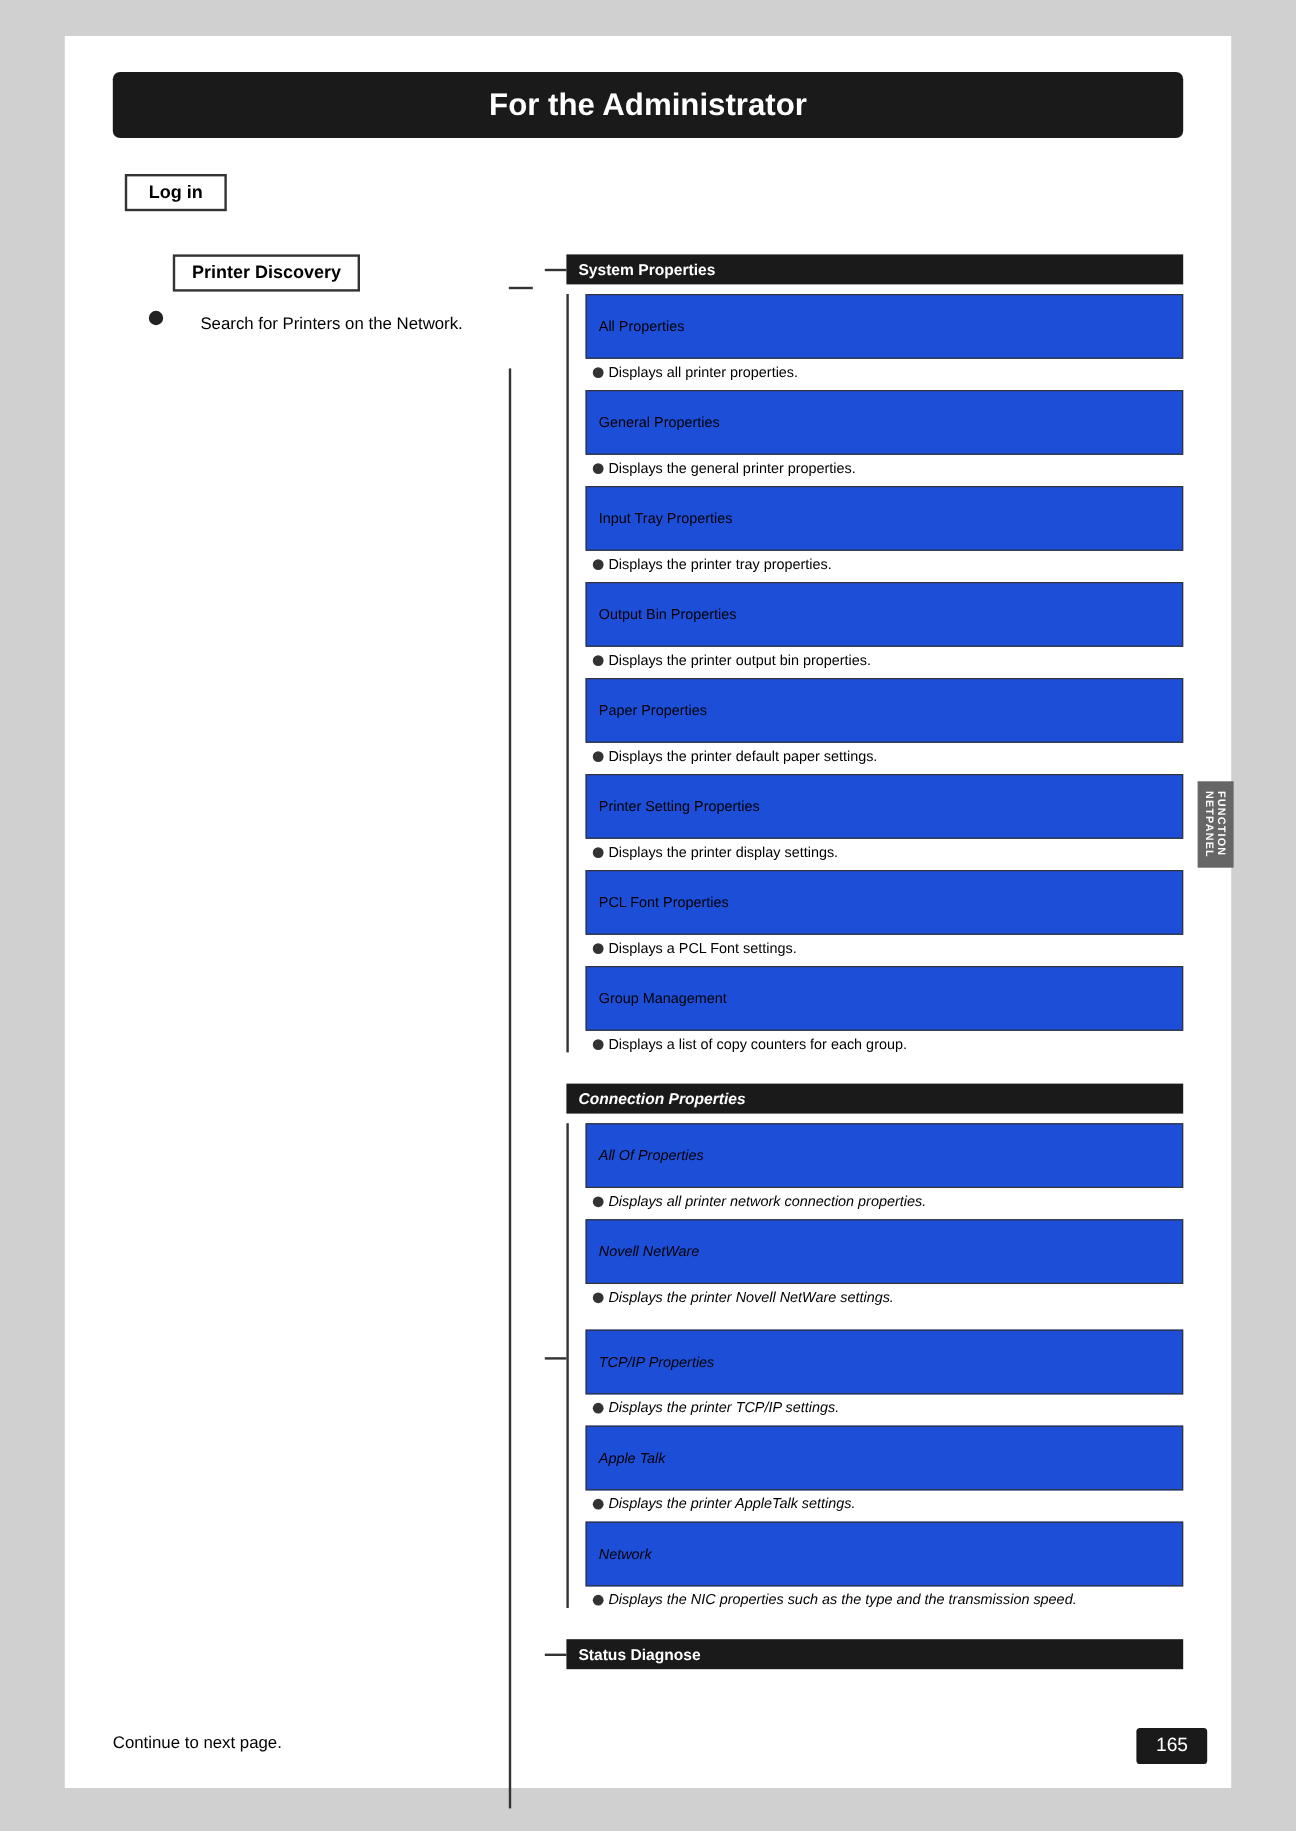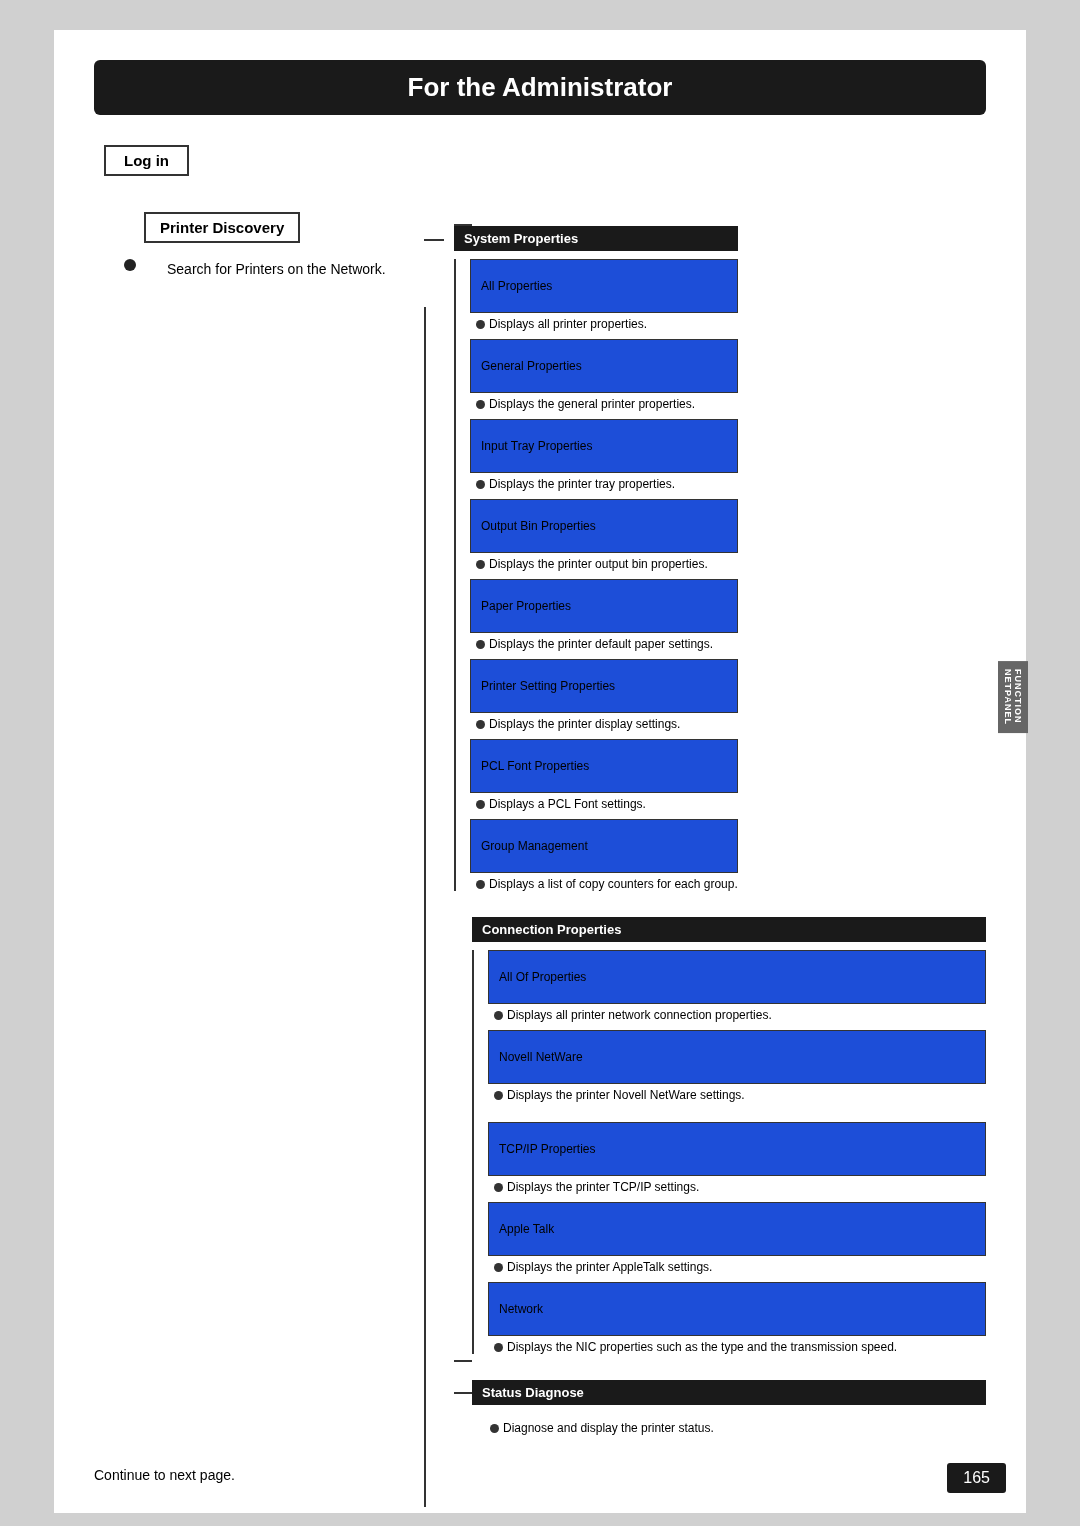--- a/index.html
+++ b/index.html
@@ -139,21 +139,21 @@
     </div>
 
     <div style="display: flex; flex-direction: column; justify-content: flex-start; align-items: center; width: 20px; margin-top: 13px;">
       <div style="width: 2px; height: 100%; background: #333; position: absolute; left: 330px; top: 95px; height: 1200px;"></div>
       <div style="height: 2px; width: 20px; background: #333; margin-top: 14px;"></div>
     </div>
 
     <div style="flex: 1; padding-left: 10px; position: relative;">
 
       <div class="tree-section">
-        <div style="display: flex; align-items: flex-start; margin-bottom: 8px; flex-direction: column;">
+        <div style="display: flex; align-items: flex-start; margin-bottom: 8px;">
           <div style="width: 18px; height: 2px; background: #333; margin-top: 12px; flex-shrink: 0;"></div>
           <div style="flex: 1;">
             <div class="section-header">System Properties</div>
             <div style="border-left: 2px solid #333; padding-left: 14px;">
 
             <div style="margin-bottom: 6px;">
                   <div class="subsection-label">All Properties</div>
                   <div class="subsection-desc">
                     <span class="dot"></span>
                     <span>Displays all printer properties.</span>
@@ -207,21 +207,21 @@
                     <span class="dot"></span>
                     <span>Displays a list of copy counters for each group.</span>
                   </div>
                 </div>
               </div>
           </div>
         </div>
       </div>
 
       <div class="tree-section">
-        <div style="display: flex; align-items: flex-end; margin-bottom: 8px;">
+        <div style="display: flex; align-items: center; margin-bottom: 8px; font-style: italic;">
           <div style="width: 18px; height: 2px; background: #333; margin-top: 12px; flex-shrink: 0;"></div>
           <div style="flex: 1;">
             <div class="section-header">Connection Properties</div>
             <div style="border-left: 2px solid #333; padding-left: 14px;">
             <div style="margin-bottom: 6px;">
                   <div class="subsection-label">All Of Properties</div>
                   <div class="subsection-desc">
                     <span class="dot"></span>
                     <span>Displays all printer network connection properties.</span>
                   </div>
@@ -259,24 +259,20 @@
         </div>
       </div>
 
       <div class="tree-section">
         <div style="display: flex; align-items: flex-start; margin-bottom: 8px;">
           <div style="width: 18px; height: 2px; background: #333; margin-top: 12px; flex-shrink: 0;"></div>
           <div style="flex: 1;">
             <div class="section-header">Status Diagnose</div>
           </div>
         </div>
-      <div class="subsection-desc" style="padding-left: 36px;">
-            <span class="dot"></span>
-            <span>Diagnose and display the printer status.</span>
-          </div>
         </div>
 
     </div>
   </div>
 
   <div class="continue-text">Continue to next page.</div>
 
   <div class="page-number-box">165</div>
 
   <div style="position: absolute; right: -2px; top: 45%; display: flex; flex-direction: column; background: #666; color: white; writing-mode: vertical-lr; text-orientation: mixed; font-size: 9px; font-weight: bold; padding: 8px 5px; letter-spacing: 1px; transform: translateY(-50%);">

